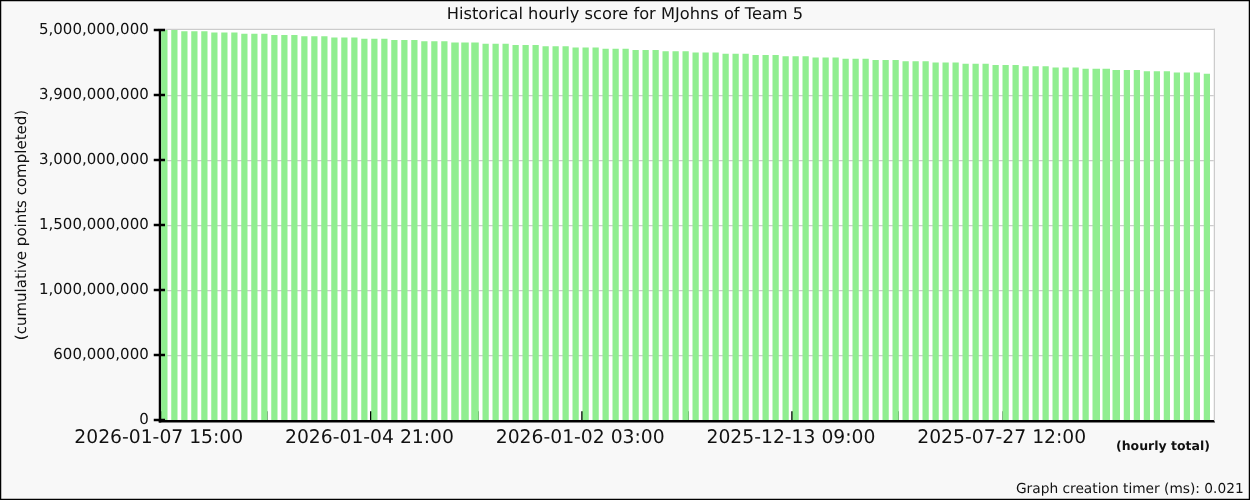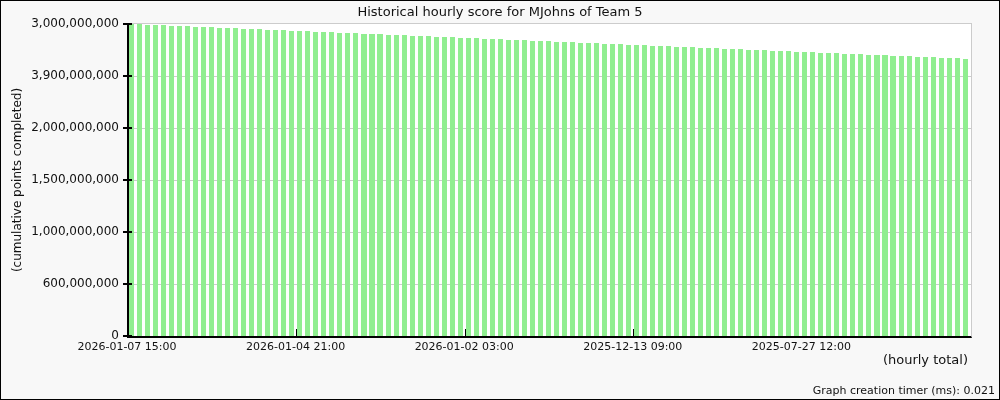--- a/index.html
+++ b/index.html
@@ -20,35 +20,35 @@
   }
   .gridline{position:absolute; left:0; right:0; height:1px; background:#ccc; z-index:0;}
   .xtick{position:absolute; bottom:0; width:2px; height:7px; background:#000; z-index:0; transform:translateX(-50%);}
   .ytickmark{position:absolute; left:-6px; width:9px; height:2px; background:#000; transform:translateY(-50%); z-index:2;}
   .bars{position:absolute; left:0; right:0; top:0; bottom:0; display:flex; align-items:flex-end; z-index:1;}
   .bar-slot{flex:1 0 0; display:flex; align-items:flex-end; height:100%;}
   .bar{width:63%; background:#90ee90;}
   .ylabels{position:absolute; left:0; top:22px; width:118px; height:312px;}
   .ylabels div{position:absolute; right:0; transform:translateY(-50%); font-size:12px; white-space:nowrap;}
   .xlabels{position:absolute; left:0; top:339px; width:1000px; height:16px;}
-  .xlabels div{position:absolute; transform:translateX(-50%); font-size:11px; white-space:nowrap;text-align:right;}
-  .hourly-total{position:absolute; top:351px; right:31px; font-size:13px;}
+  .xlabels div{position:absolute; transform:translateX(-50%); font-size:15px; white-space:nowrap;text-align:right;}
+  .hourly-total{position:absolute; top:351px; right:31px; font-size:10px;font-weight:bold;}
   .footer{position:absolute; bottom:2px; right:4px; font-size:11px;margin-left:48px;}
 </style>
 </head>
 <body>
 
 <div class="figure">
   <div class="title">Historical hourly score for MJohns of Team 5</div>
   <div class="ylabel">(cumulative points completed)</div>
 
   <div class="ylabels">
-      <div style="top: 0px;">3,000,000,000</div>
+      <div style="top: 0px;">5,000,000,000</div>
       <div style="top: 52px;">3,900,000,000</div>
-      <div style="top: 104px;">2,000,000,000</div>
+      <div style="top: 104px;">3,000,000,000</div>
       <div style="top: 156px;">1,500,000,000</div>
       <div style="top: 208px;">1,000,000,000</div>
       <div style="top: 260px;">600,000,000</div>
       <div style="top: 312px;">0</div>
     </div>
 
   <div class="plot">
     <div id="gridlines">
         <div class="gridline" style="top: 16.6667%;"></div>
         <div class="gridline" style="top: 33.3333%;"></div>

